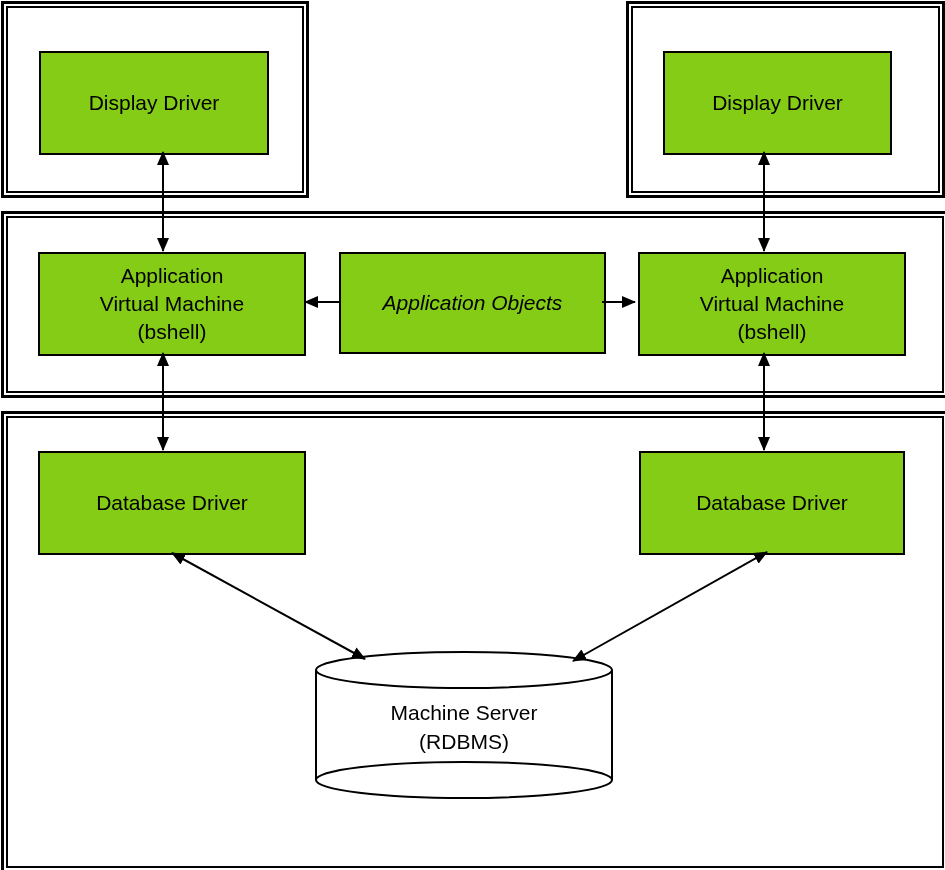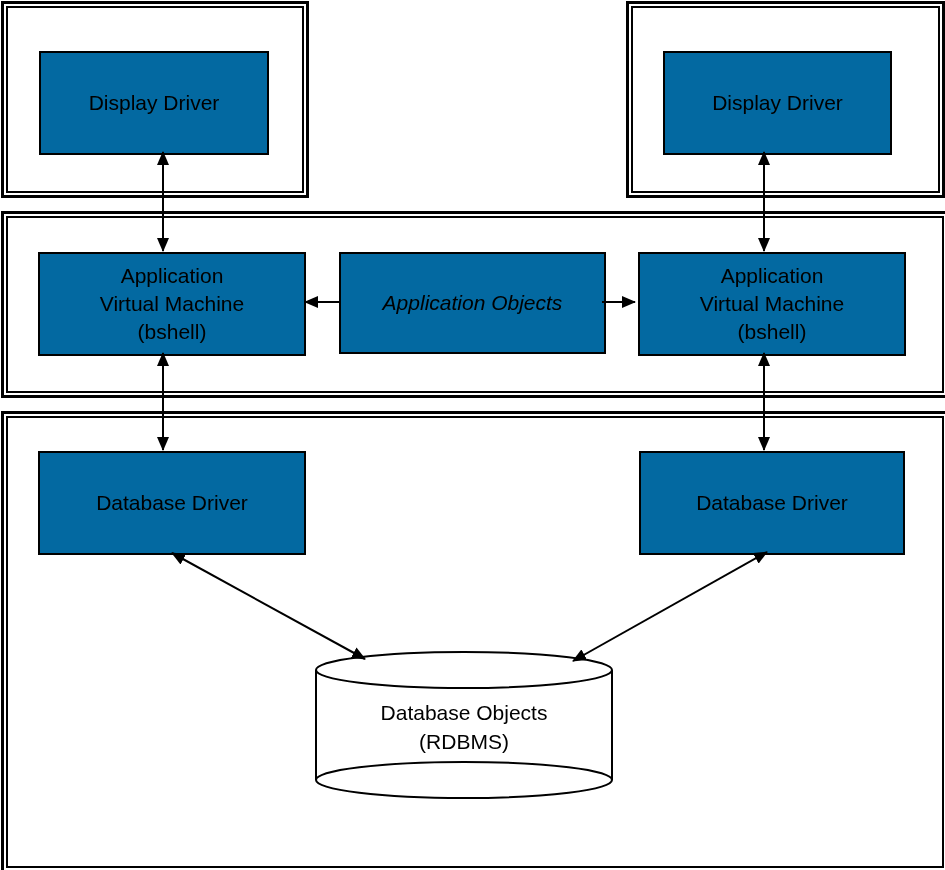--- a/index.html
+++ b/index.html
@@ -25,21 +25,21 @@
   .tier::before {
     content: "";
     position: absolute;
     inset: 2px;
     border: 2px solid #000;
   }
   
   .node {
     position: absolute;
     border: 2px solid #000;
-    background: #0369a1;
+    background: #84cc16;
     display: flex;
     align-items: center;
     justify-content: center;
     text-align: center;
     font-size: 21px;
     line-height: 28px;
     white-space: pre-line;
     z-index: 2;
   }
   #connectors {
@@ -109,16 +109,16 @@
     <line x1="163" y1="353" x2="163" y2="450" stroke="#000" stroke-width="2" marker-start="url(#arrow)" marker-end="url(#arrow)"></line>
     <line x1="764" y1="353" x2="764" y2="450" stroke="#000" stroke-width="2" marker-start="url(#arrow)" marker-end="url(#arrow)"></line>
 
     <line x1="339" y1="302" x2="305" y2="302" stroke="#000" stroke-width="2" marker-end="url(#arrow)"></line>
     <line x1="602" y1="302" x2="635" y2="302" stroke="#000" stroke-width="2" marker-end="url(#arrow)"></line>
 
     <line x1="172" y1="553" x2="365" y2="659" stroke="#000" stroke-width="2" marker-start="url(#arrow)" marker-end="url(#arrow)"></line>
     <line x1="767" y1="552" x2="573" y2="661" stroke="#000" stroke-width="2" marker-start="url(#arrow)" marker-end="url(#arrow)"></line>
   </svg>
 
-  <div class="cyl-label">Database Objects
+  <div class="cyl-label">Machine Server
 (RDBMS)</div>
 
 </div>
 
 </body></html>

